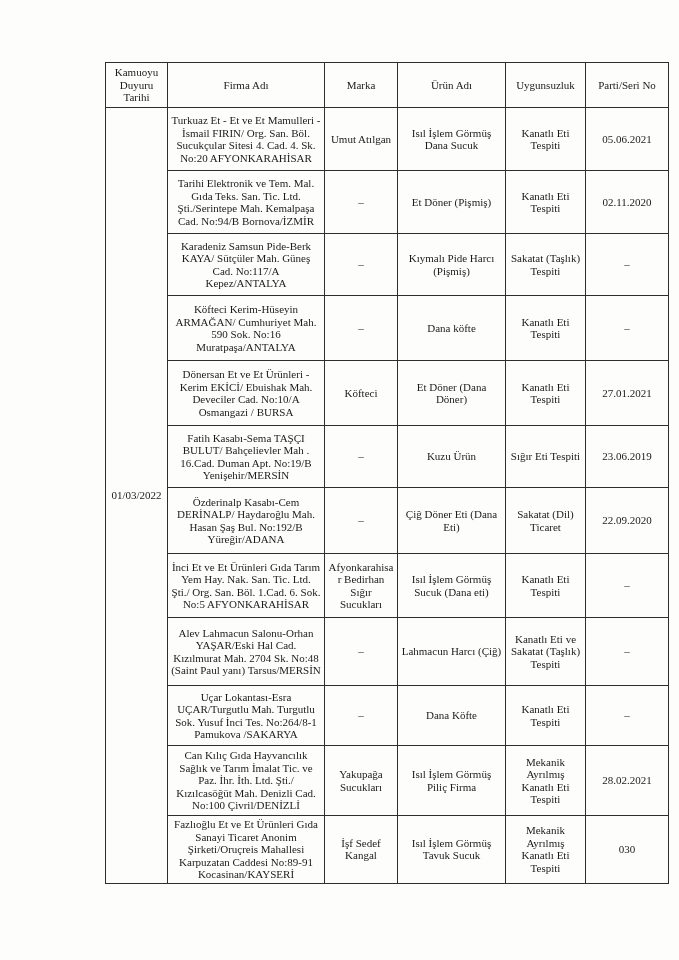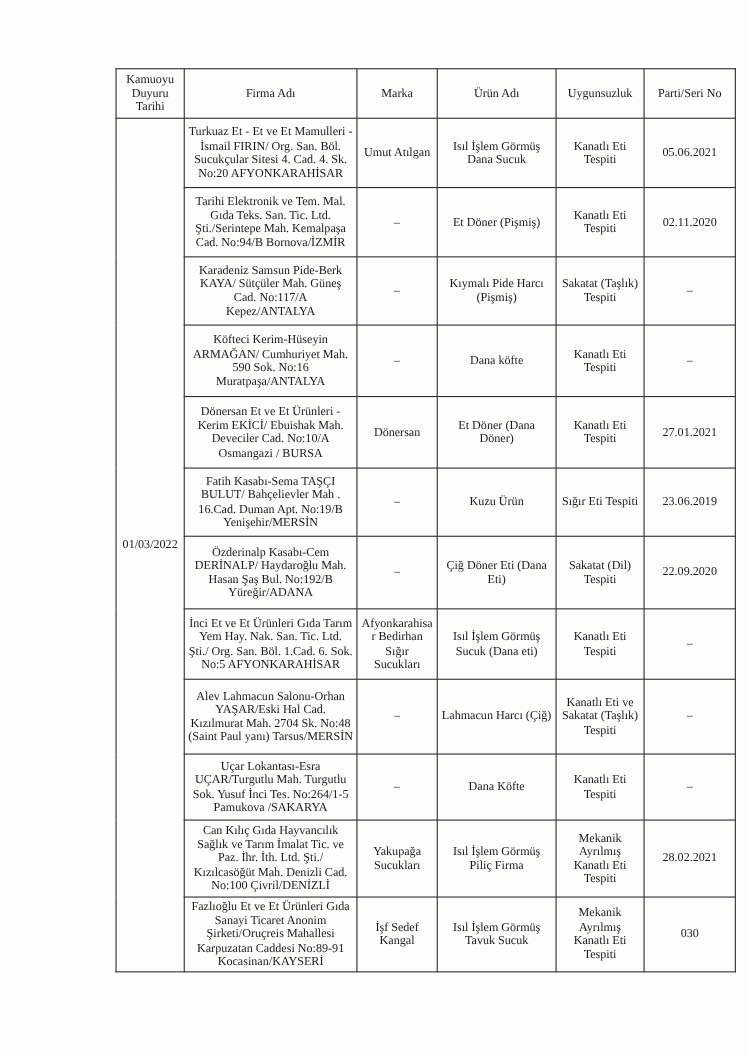--- a/index.html
+++ b/index.html
@@ -107,55 +107,55 @@
       </tr>
       <tr>
         <td class="firma">Köfteci Kerim-Hüseyin ARMAĞAN/ Cumhuriyet Mah. 590 Sok. No:16 Muratpaşa/ANTALYA</td>
         <td>–</td>
         <td>Dana köfte</td>
         <td>Kanatlı Eti Tespiti</td>
         <td>–</td>
       </tr>
       <tr>
         <td class="firma">Dönersan Et ve Et Ürünleri - Kerim EKİCİ/ Ebuishak Mah. Deveciler Cad. No:10/A Osmangazi / BURSA</td>
-        <td>Dönersan</td>
+        <td>Köfteci</td>
         <td>Et Döner (Dana Döner)</td>
         <td>Kanatlı Eti Tespiti</td>
         <td>27.01.2021</td>
       </tr>
       <tr>
         <td class="firma">Fatih Kasabı-Sema TAŞÇI BULUT/ Bahçelievler Mah . 16.Cad. Duman Apt. No:19/B Yenişehir/MERSİN</td>
         <td>–</td>
         <td>Kuzu Ürün</td>
         <td>Sığır Eti Tespiti</td>
         <td>23.06.2019</td>
       </tr>
       <tr>
         <td class="firma">Özderinalp Kasabı-Cem DERİNALP/ Haydaroğlu Mah. Hasan Şaş Bul. No:192/B Yüreğir/ADANA</td>
         <td>–</td>
         <td>Çiğ Döner Eti (Dana Eti)</td>
-        <td>Sakatat (Dil) Tespiti</td>
+        <td>Sakatat (Dil) Ticaret</td>
         <td>22.09.2020</td>
       </tr>
       <tr>
         <td class="firma">İnci Et ve Et Ürünleri Gıda Tarım Yem Hay. Nak. San. Tic. Ltd. Şti./ Org. San. Böl. 1.Cad. 6. Sok. No:5 AFYONKARAHİSAR</td>
         <td>Afyonkarahisar Bedirhan Sığır Sucukları</td>
         <td>Isıl İşlem Görmüş Sucuk (Dana eti)</td>
         <td>Kanatlı Eti Tespiti</td>
         <td>–</td>
       </tr>
       <tr>
         <td class="firma">Alev Lahmacun Salonu-Orhan YAŞAR/Eski Hal Cad. Kızılmurat Mah. 2704 Sk. No:48 (Saint Paul yanı) Tarsus/MERSİN</td>
         <td>–</td>
         <td>Lahmacun Harcı (Çiğ)</td>
         <td>Kanatlı Eti ve Sakatat (Taşlık) Tespiti</td>
         <td>–</td>
       </tr>
       <tr>
-        <td class="firma">Uçar Lokantası-Esra UÇAR/Turgutlu Mah. Turgutlu Sok. Yusuf İnci Tes. No:264/1-5 Pamukova /SAKARYA</td>
+        <td class="firma">Uçar Lokantası-Esra UÇAR/Turgutlu Mah. Turgutlu Sok. Yusuf İnci Tes. No:264/8-1 Pamukova /SAKARYA</td>
         <td>–</td>
         <td>Dana Köfte</td>
         <td>Kanatlı Eti Tespiti</td>
         <td>–</td>
       </tr>
       <tr>
         <td class="firma">Can Kılıç Gıda Hayvancılık Sağlık ve Tarım İmalat Tic. ve Paz. İhr. İth. Ltd. Şti./ Kızılcasöğüt Mah. Denizli Cad. No:100 Çivril/DENİZLİ</td>
         <td>Yakupağa Sucukları</td>
         <td>Isıl İşlem Görmüş Piliç Firma</td>
         <td>Mekanik Ayrılmış Kanatlı Eti Tespiti</td>

